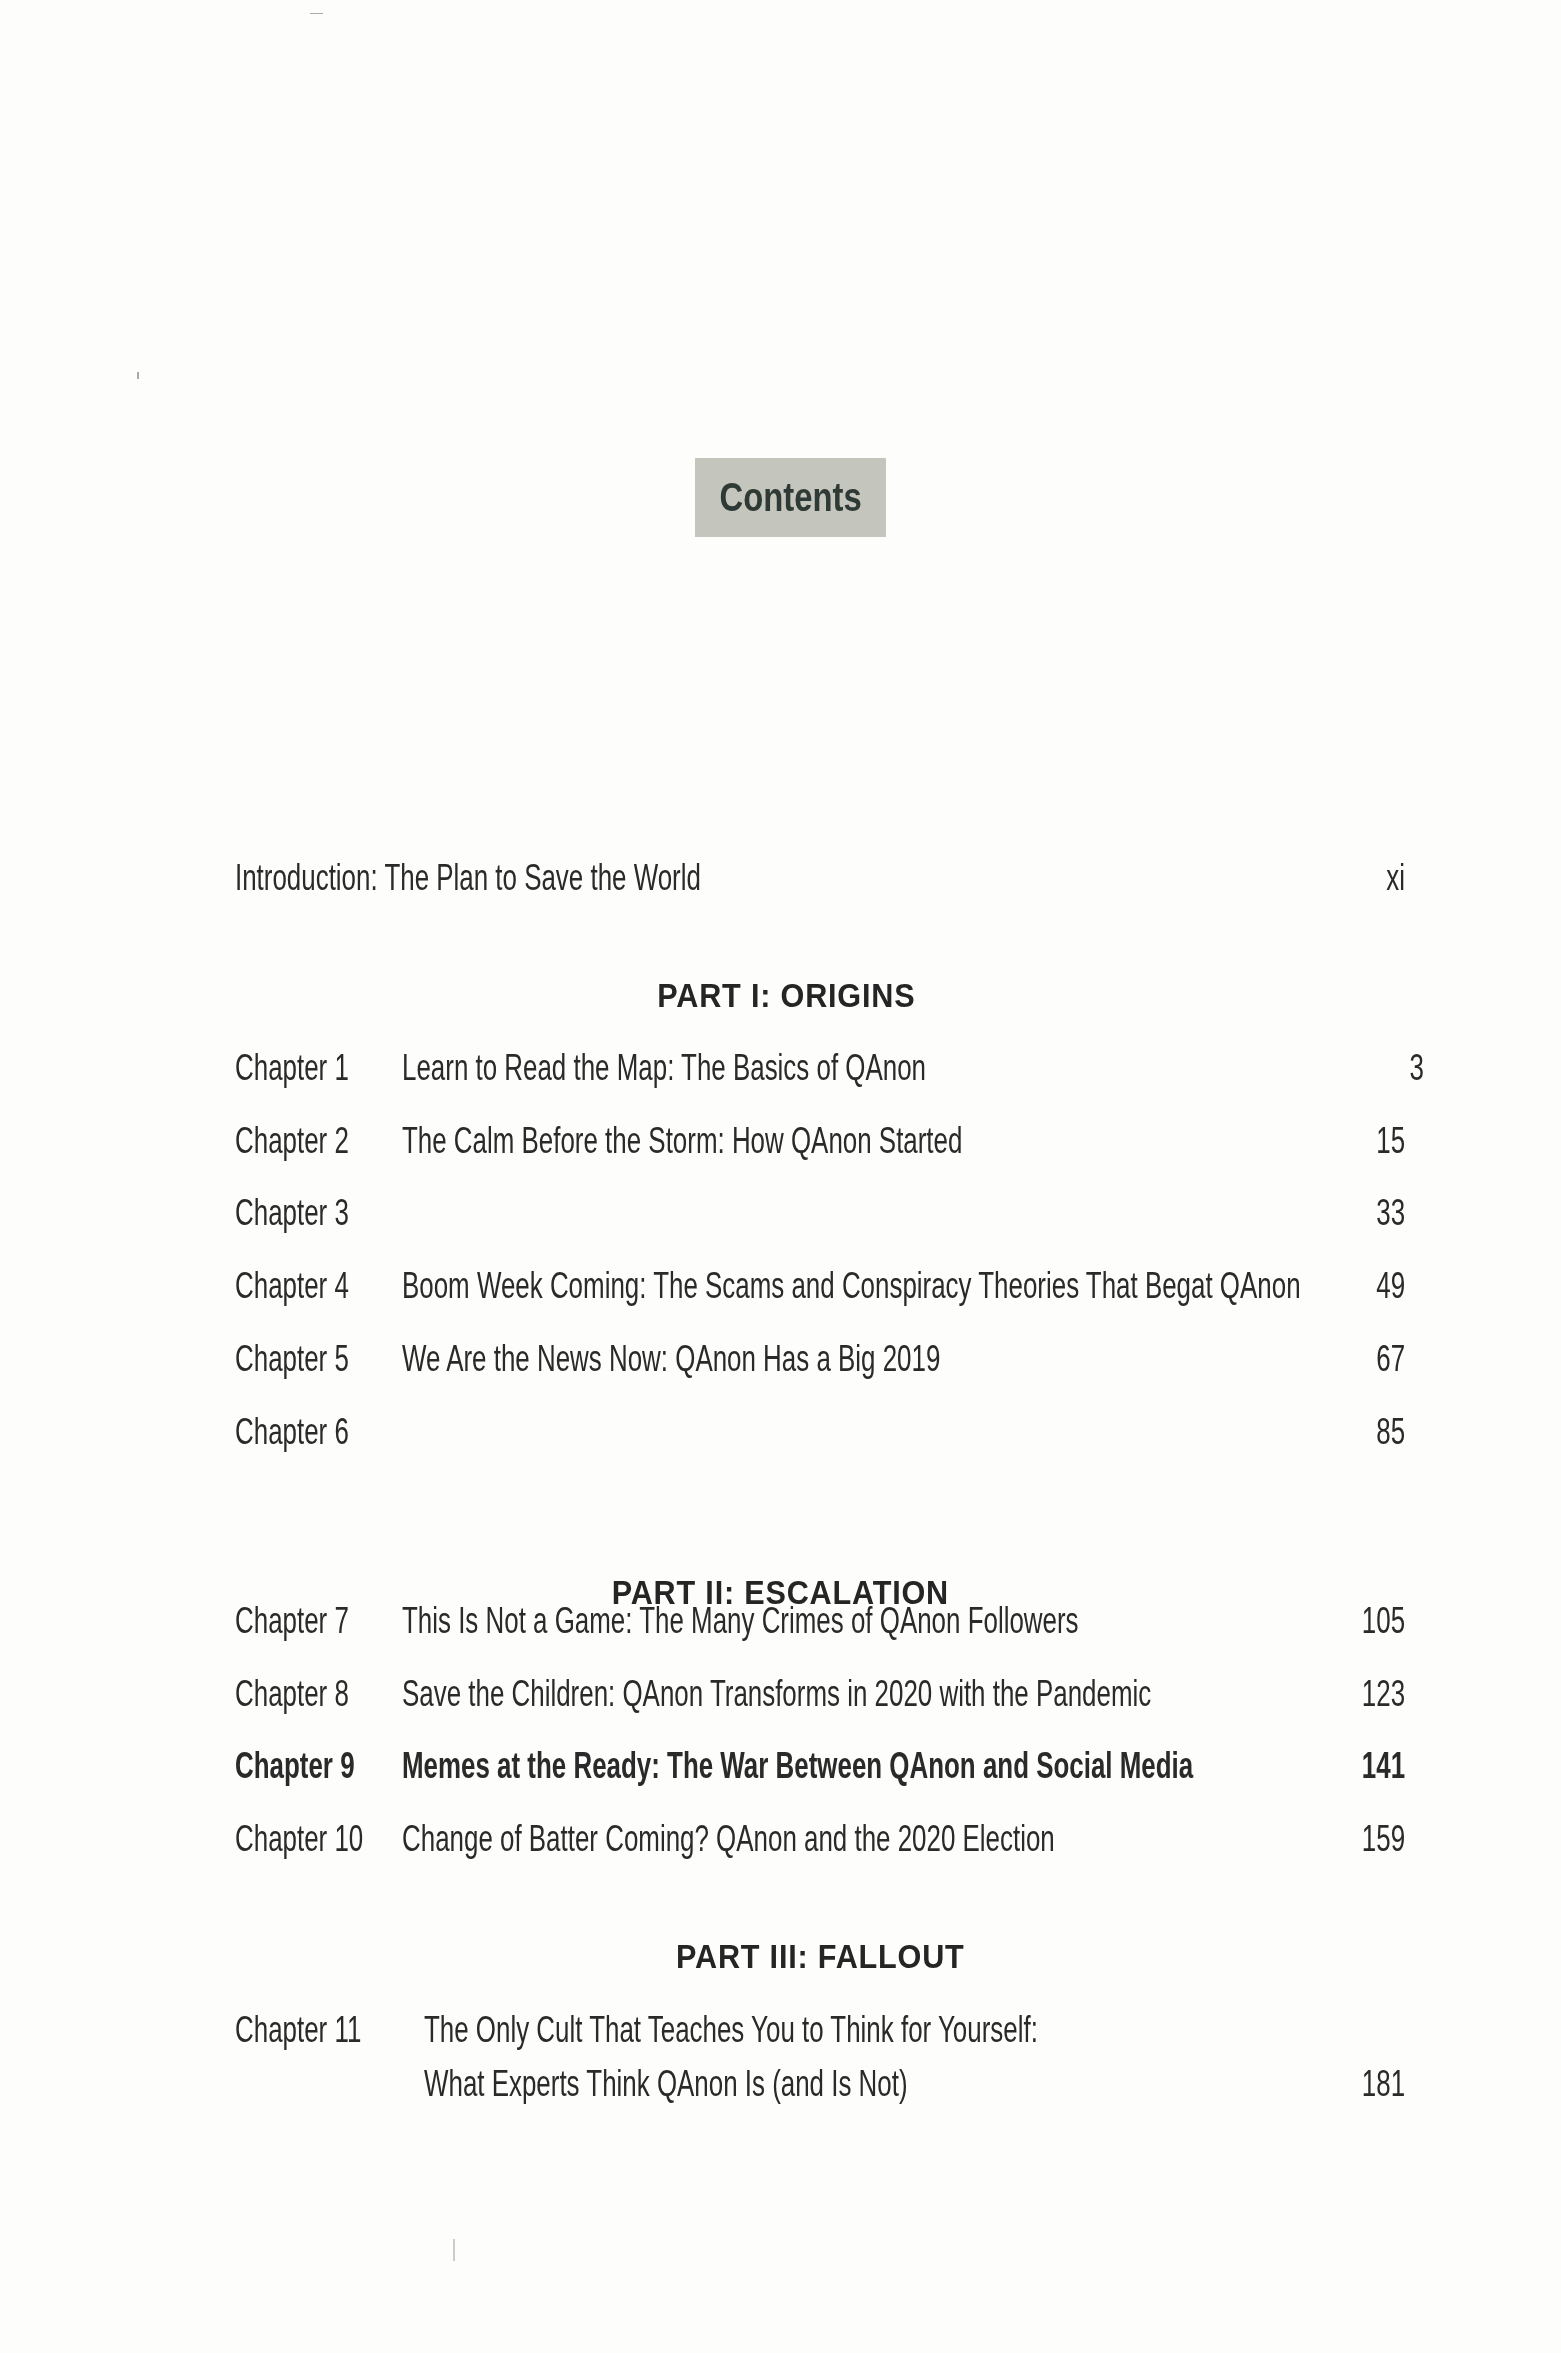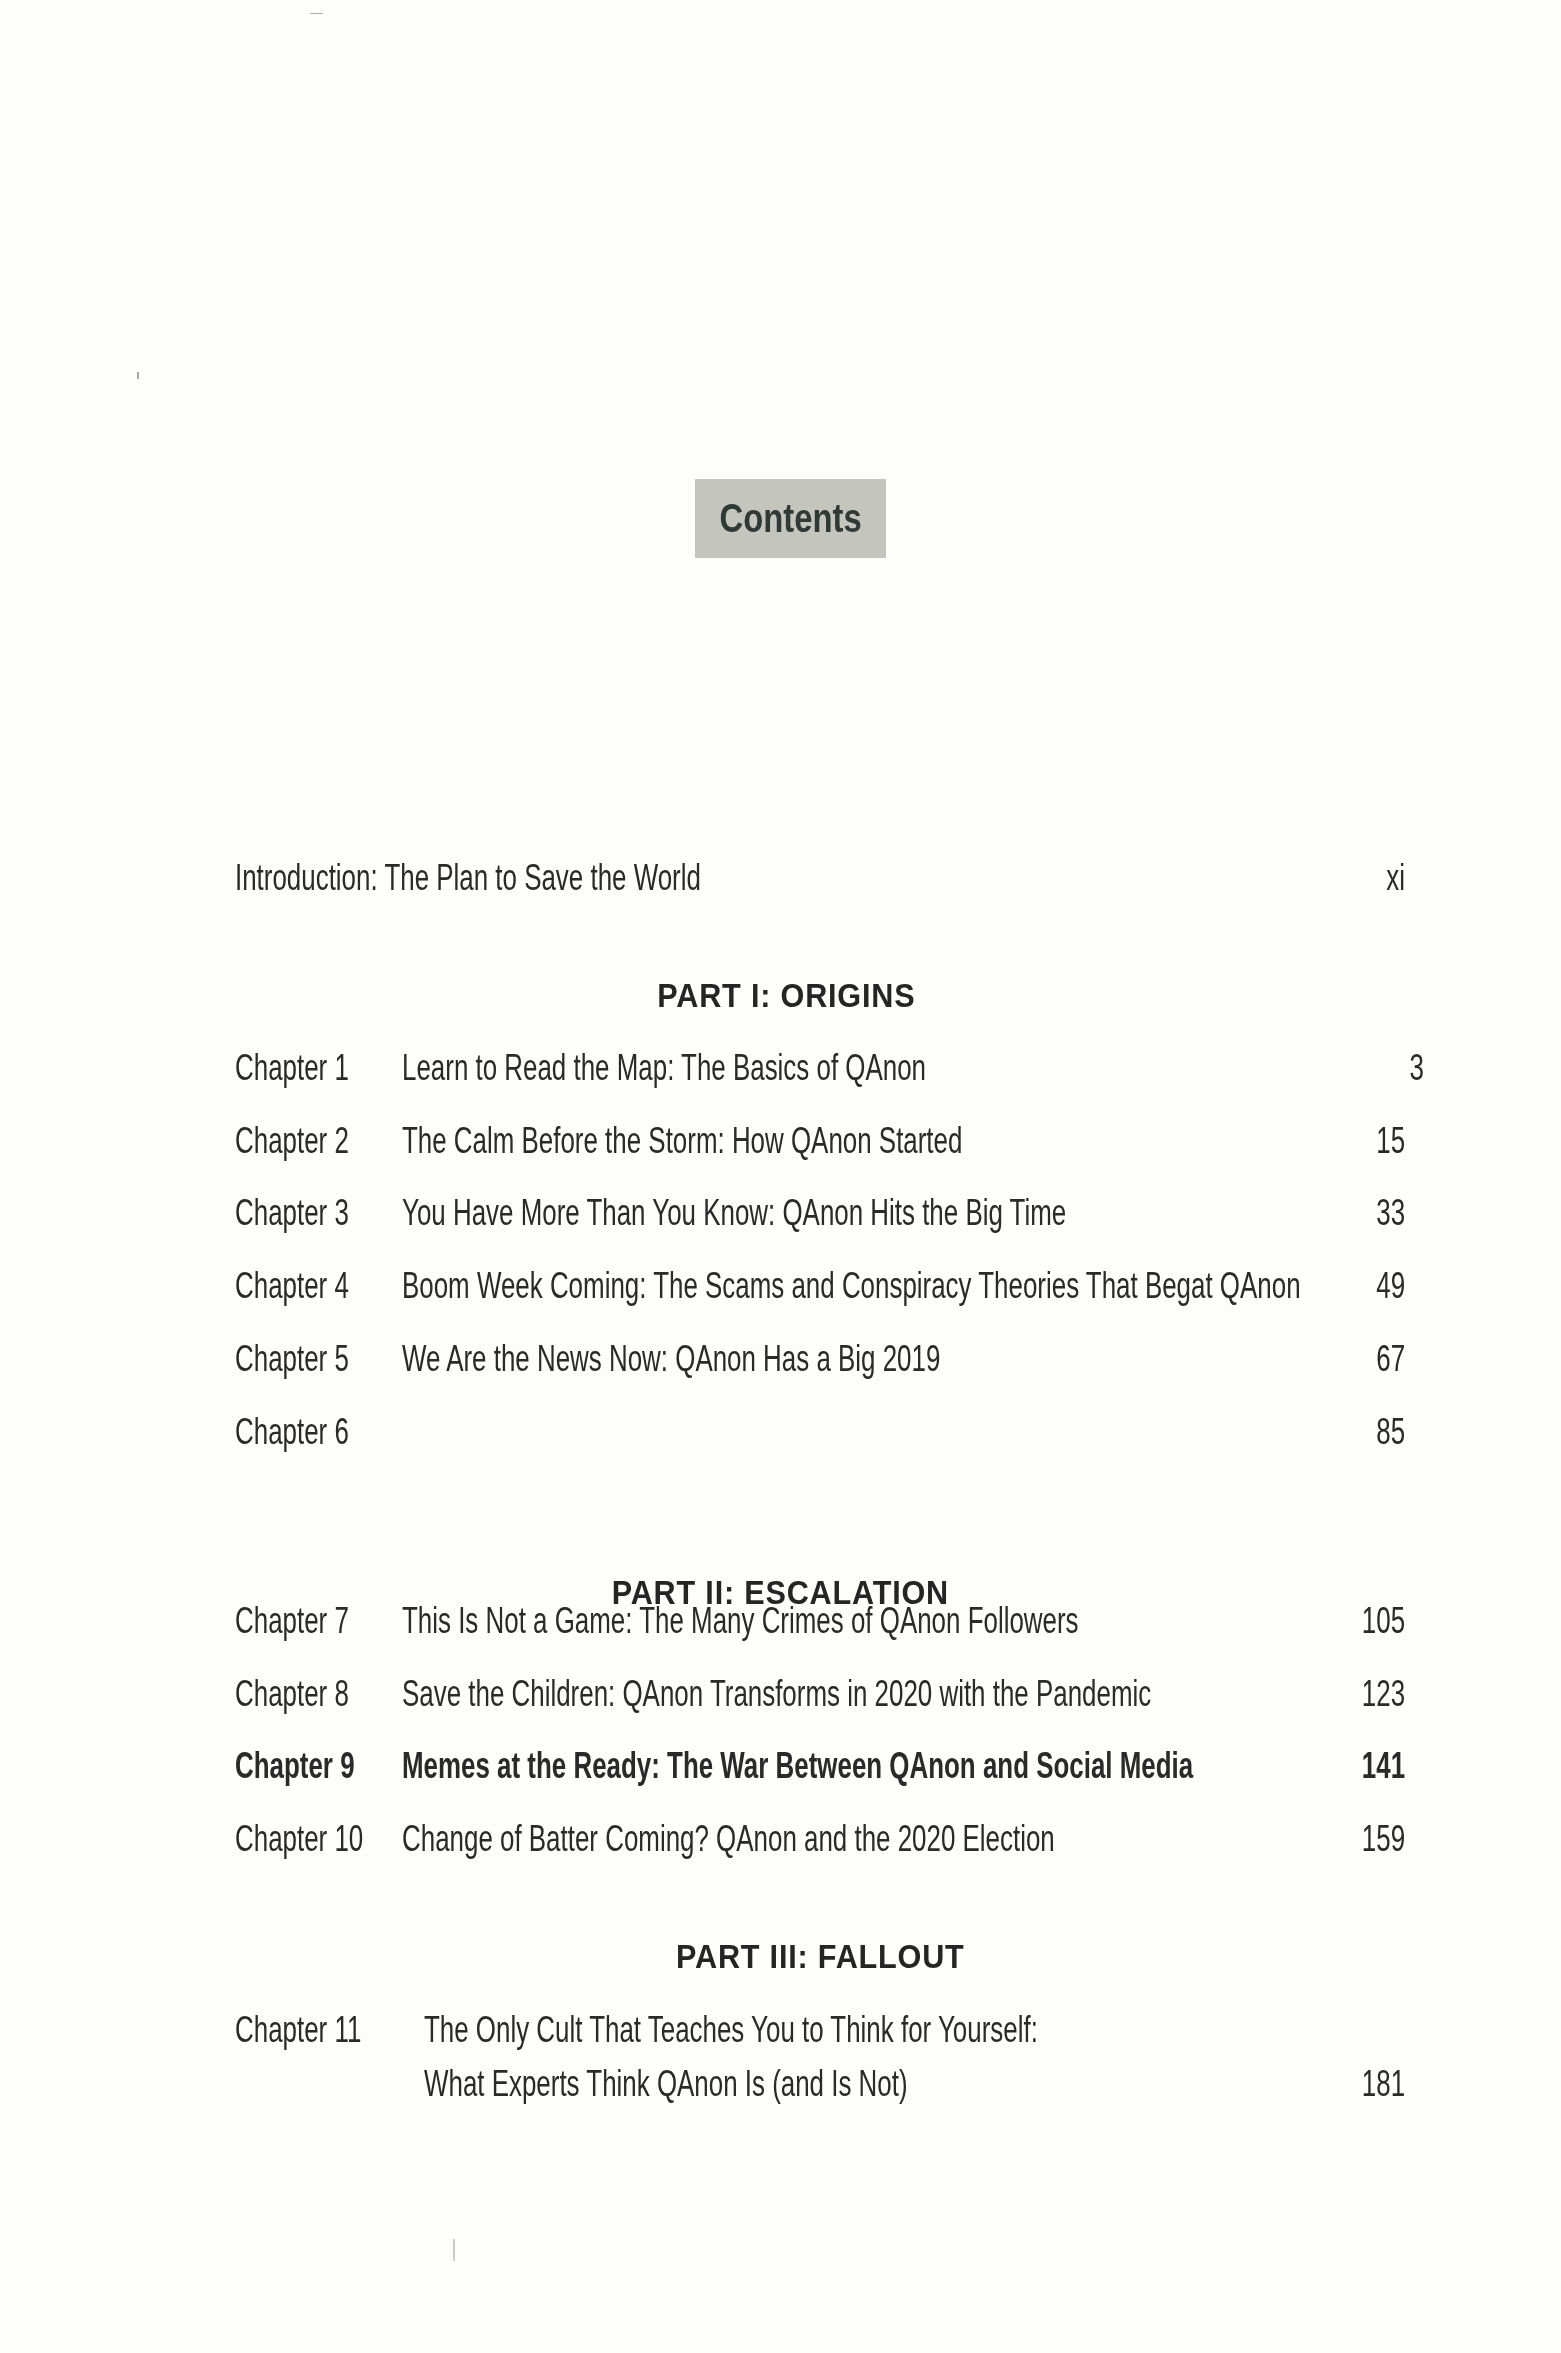--- a/index.html
+++ b/index.html
@@ -1,17 +1,17 @@
 <!DOCTYPE html>
 <html style="font-size:14.4px"><head>
 <meta charset="utf-8">
 <style>
   html, body { margin:0; padding:0; }
   body { width:1561px; height:2354px; background:#fdfdfb; position:relative; overflow:hidden; color:#2a2a2a; font-family:"Liberation Sans", sans-serif; }
-  .title-box { position:absolute; left:695px; top:479px; width:191px; height:79px; background:#c4c5bd; display:flex; align-items:center; justify-content:center;text-align:center; }
+  .title-box { position:absolute; left:695px; top:458px; width:191px; height:79px; background:#c4c5bd; display:flex; align-items:center; justify-content:center;text-align:center; }
   .title-box span { font-weight:bold; font-size:40px; color:#2f3a36; display:inline-block; transform:scaleX(0.82); letter-spacing:0px; }
   .cond { display:inline-block; transform-origin:left center; transform:scaleX(0.72); white-space:nowrap; font-size:36px; }
   .row { position:absolute; left:8px; width:1561px; height:54px;margin-left:20px; }
   .label { position:absolute; left:207px; top:0; }
   .text { position:absolute; left:374px; top:0; }
   .text.ind { left:396px; }
   .page { position:absolute; right:184px; top:0; text-align:right; }
   .page .cond { transform-origin:right center; }
   .part { position:absolute; left:0; width:1561px; text-align:center; font-weight:bold; font-size:34px; letter-spacing:0.9px; color:#252525; }
   .part span { display:inline-block; transform:scaleX(0.9); }
@@ -41,21 +41,20 @@
   <div class="text"><span class="cond">Learn to Read the Map: The Basics of QAnon</span></div>
   <div class="page"><span class="cond">3</span></div>
 </div>
 <div class="row" style="top:1120px;">
   <div class="label"><span class="cond">Chapter 2</span></div>
   <div class="text"><span class="cond">The Calm Before the Storm: How QAnon Started</span></div>
   <div class="page"><span class="cond">15</span></div>
 </div>
 <div class="row" style="top:1192px;">
   <div class="label"><span class="cond">Chapter 3</span></div>
-  <div class="text"><span class="cond">You Have More Than You Know: QAnon Hits the Big Time</span></div>
   <div class="page"><span class="cond">33</span></div>
 </div>
 <div class="row" style="top:1265px;">
   <div class="label"><span class="cond">Chapter 4</span></div>
   <div class="text"><span class="cond">Boom Week Coming: The Scams and Conspiracy Theories That Begat QAnon</span></div>
   <div class="page"><span class="cond">49</span></div>
 </div>
 <div class="row" style="top:1338px;">
   <div class="label"><span class="cond">Chapter 5</span></div>
   <div class="text"><span class="cond">We Are the News Now: QAnon Has a Big 2019</span></div>

